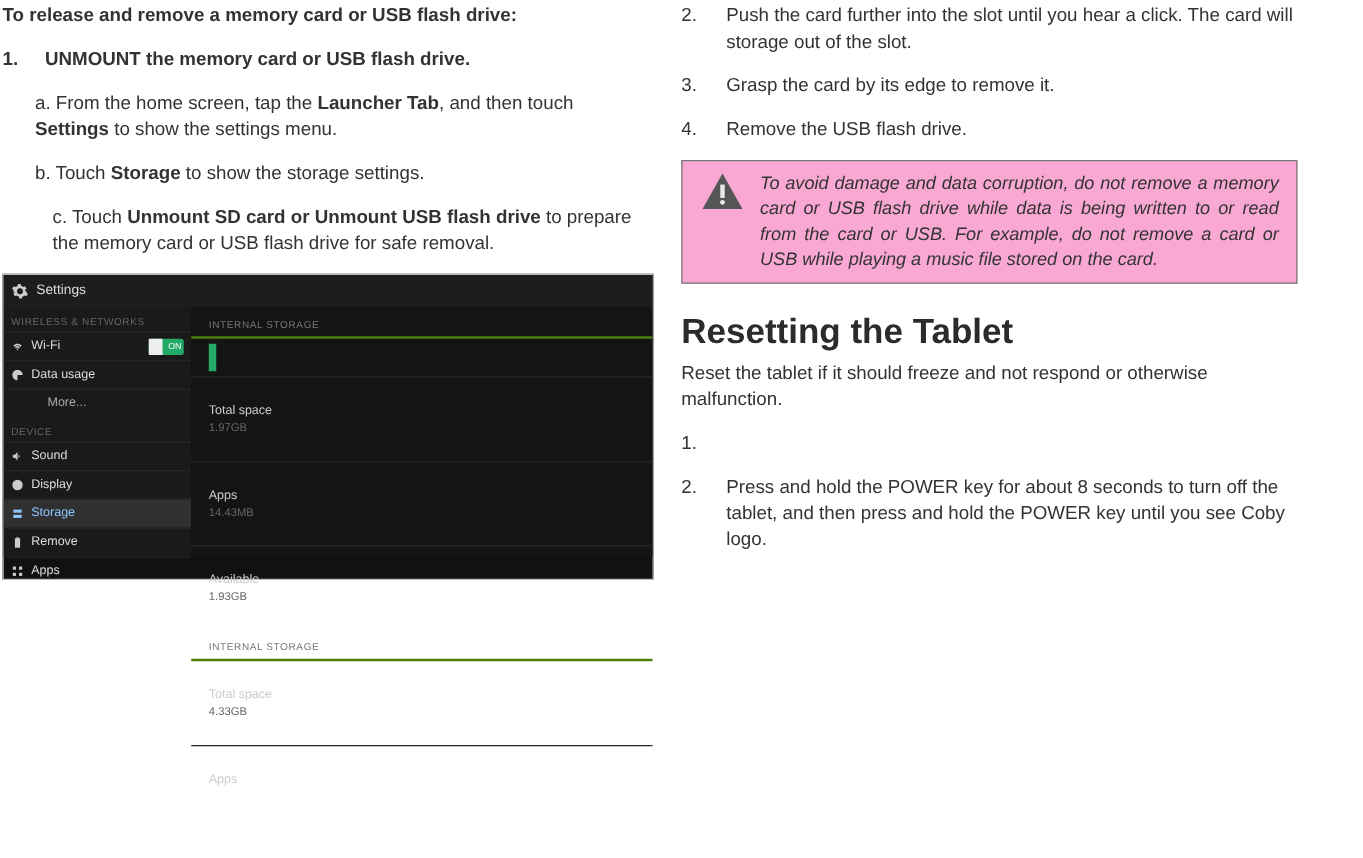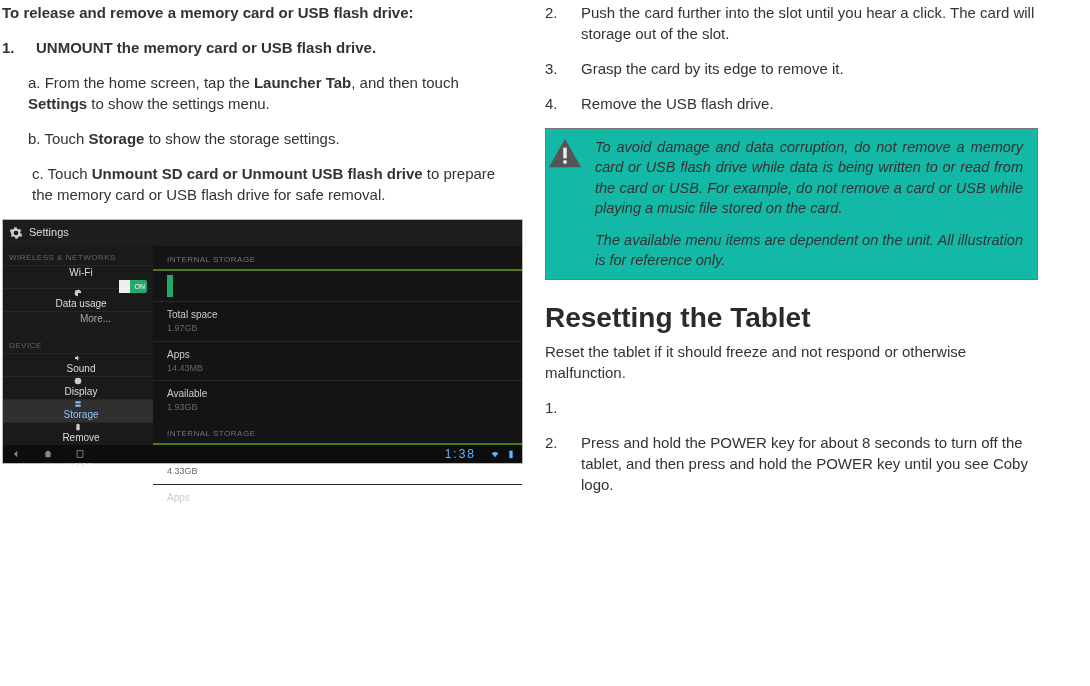--- a/index.html
+++ b/index.html
@@ -82,21 +82,20 @@
     padding:6px 0 2px 6px;
     letter-spacing:0.5px;
   }
   .ss-side-item {
     display:flex;
     align-items:center;
     height:22px;
     padding-left:6px;
     border-top:1px solid #272727;
     color:#ddd;
-    flex-direction:column;
   }
   .ss-side-item.active {
     background:#303030;
     color:#8fc4ff;
   }
   .ss-side-icon {
     width:10px; height:10px;
     margin-right:6px;
     fill:#ccc;
   }
@@ -121,21 +120,21 @@
     background:#141414;
   }
   .ss-section-h {
     color:#777;
     font-size:8px;
     letter-spacing:0.5px;
     padding:8px 0 4px 14px;
     border-bottom:2px solid #4d7c0f;
   }
   .ss-kv {
-    padding:6px 14px;
+    padding:20px 14px;
     border-top:1px solid #272727;
   }
   .ss-kv .k {color:#ccc;font-size:10px;}
   .ss-kv .v {color:#666;font-size:9px;}
   .ss-bottom-bar {
     position:absolute;
     bottom:0;left:0;right:0;
     height:18px;
     background:#0d0d0d;
     display:flex;
@@ -152,22 +151,22 @@
     font-size:12px;
     letter-spacing:2px;
     margin-right:8px;
   }
   .ss-status-icon {
     width:10px;height:10px;fill:#5fb5ff;margin-left:6px;
   }
 
   .callout {
     border:1px solid #777;
-    background:#14b8a6;
-    padding:8px 14px 8px 1px;
+    background:#f9a8d4;
+    padding:8px 14px 8px 14px;
     display:flex;
     margin:4px 4px 18px 0;
     font-style: italic;
     font-size:14.5px;
     line-height:1.4;
     color:#333;
   }
   .callout .ci {
     flex:0 0 48px;
     display:flex;
@@ -202,21 +201,21 @@
     </div>
 
     <p class="sub-letter">
       <span>a. From the home screen, tap the </span><span class="bold">Launcher Tab</span><span>, and then touch </span><span class="bold">Settings</span><span> to show the settings menu.</span>
     </p>
 
     <p class="sub-letter">
       <span>b. Touch </span><span class="bold">Storage</span><span> to show the storage settings.</span>
     </p>
 
-    <p class="sub-letter" style="margin-left:30px">
+    <p class="sub-letter" style="margin-left:40px">
       <span>c. Touch </span><span class="bold">Unmount SD card or Unmount USB flash drive</span><span> to prepare the memory card or USB flash drive for safe removal.</span>
     </p>
 
     <div class="screenshot">
       <div class="ss-top-bar">
         <svg class="ss-gear" viewBox="0 0 24 24">
             <path d="M12 8a4 4 0 1 0 0 8 4 4 0 0 0 0-8zm9 4c0 .6-.1 1.2-.2 1.7l2 1.6-2 3.4-2.4-1c-.9.7-2 1.2-3.1 1.5l-.4 2.6h-4l-.4-2.6c-1.1-.3-2.2-.8-3.1-1.5l-2.4 1-2-3.4 2-1.6C3.1 13.2 3 12.6 3 12s.1-1.2.2-1.7l-2-1.6 2-3.4 2.4 1c.9-.7 2-1.2 3.1-1.5L9.1 2h4l.4 2.6c1.1.3 2.2.8 3.1 1.5l2.4-1 2 3.4-2 1.6c.1.5.2 1.1.2 1.9z"></path>
           </svg>
         <span>Settings</span>
       </div>
@@ -295,38 +294,20 @@
           <div class="ss-section-h">INTERNAL STORAGE</div>
           <div class="ss-kv" style="border-top:none">
             <div class="k">Total space</div>
             <div class="v">4.33GB</div>
           </div>
           <div class="ss-kv" style="padding-bottom:0">
             <div class="k">Apps</div>
           </div>
         </div>
       </div>
-      <div class="ss-bottom-bar">
-        <svg class="ss-nav-icon" viewBox="0 0 24 24">
-            <path d="M15 4l-8 8 8 8z"></path>
-          </svg>
-        <svg class="ss-nav-icon" viewBox="0 0 24 24">
-            <path d="M12 3l9 8h-3v9H6v-9H3z"></path>
-          </svg>
-        <svg class="ss-nav-icon" viewBox="0 0 24 24">
-            <rect x="5" y="4" width="14" height="16" fill="none" stroke="#888" stroke-width="2"></rect>
-          </svg>
-        <span class="ss-clock">1:38</span>
-        <svg class="ss-status-icon" viewBox="0 0 24 24">
-            <path d="M12 20l-8-10c5-4 11-4 16 0l-8 10z"></path>
-          </svg>
-        <svg class="ss-status-icon" viewBox="0 0 24 24">
-            <rect x="8" y="4" width="8" height="18"></rect>
-          </svg>
-      </div>
     </div>
   </div>
 
   <div class="col-right">
     <div class="ol1-item">
       <div class="ol1-right-num">2.</div>
       <div>Push the card further into the slot until you hear a click. The card will storage out of the slot.</div>
     </div>
     <div class="ol1-item">
       <div class="ol1-right-num">3.</div>
@@ -340,21 +321,20 @@
     <div class="callout">
       <div class="ci">
         <svg width="36" height="32" viewBox="0 0 40 36">
           <path d="M20 2 L38 34 H2 Z" fill="#555"></path>
           <rect x="18" y="12" width="4" height="12" fill="#e9e9e9"></rect>
           <circle cx="20" cy="28" r="2.2" fill="#e9e9e9"></circle>
         </svg>
       </div>
       <div class="ct">
         <p>To avoid damage and data corruption, do not remove a memory card or USB flash drive while data is being written to or read from the card or USB. For example, do not remove a card or USB while playing a music file stored on the card.</p>
-        <p>The available menu items are dependent on the unit. All illustration is for reference only.</p>
       </div>
     </div>
 
     <h2 class="reset-h">Resetting the Tablet</h2>
     <p>Reset the tablet if it should freeze and not respond or otherwise malfunction.</p>
 
     <div class="ol1-item">
       <div class="ol1-right-num">1.</div>
     </div>
     <div class="ol1-item" style="margin-bottom:0">

